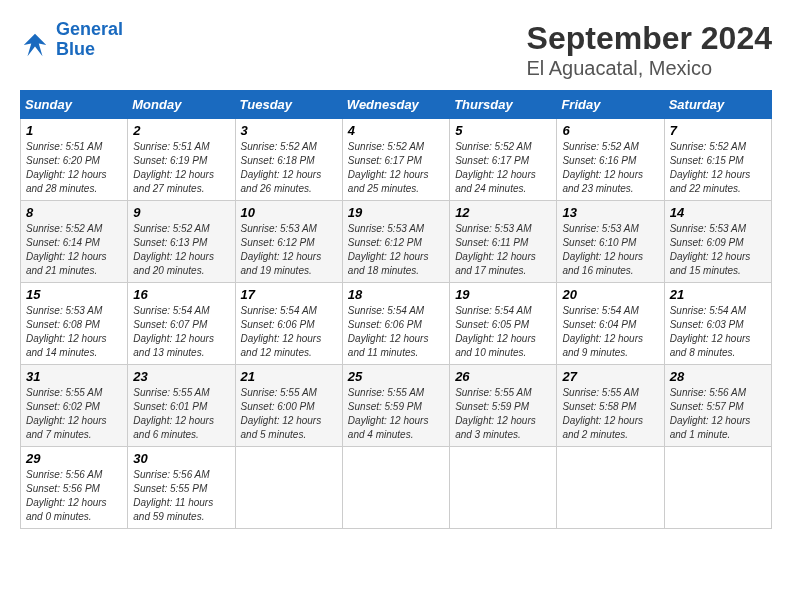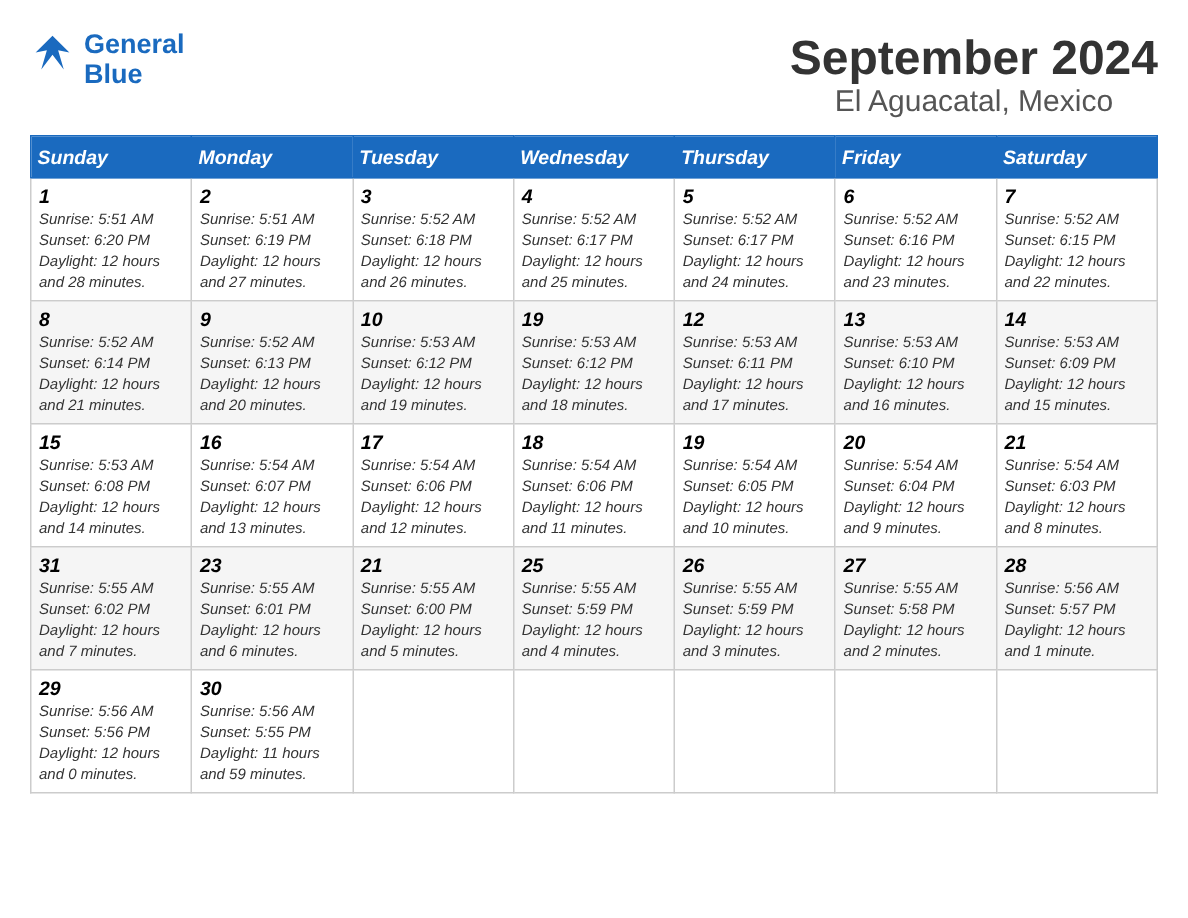--- a/index.html
+++ b/index.html
@@ -11,38 +11,38 @@
       padding: 20px;
     }
     .header {
       display: flex;
       justify-content: space-between;
       align-items: flex-start;
       margin-bottom: 10px;
     }
     .logo {
       display: flex;
-      align-items: flex-start;
+      align-items: flex-end;
       gap: 6px;
     }
     .logo-text {
       font-size: 18px;
       font-weight: bold;
       color: #333;
       line-height: 1.1;
     }
     .logo-text span {
       color: #1a6abf;
     }
     .logo-bird {
       width: 30px;
       height: 30px;
     }
     .title-block {
-      text-align: center;
+      text-align: left;
       margin-left: 18px;
     }
     .month-title {
       font-size: 32px;
       font-weight: bold;
       color: #333;
     }
     .location-title {
       font-size: 20px;
       color: #555;

